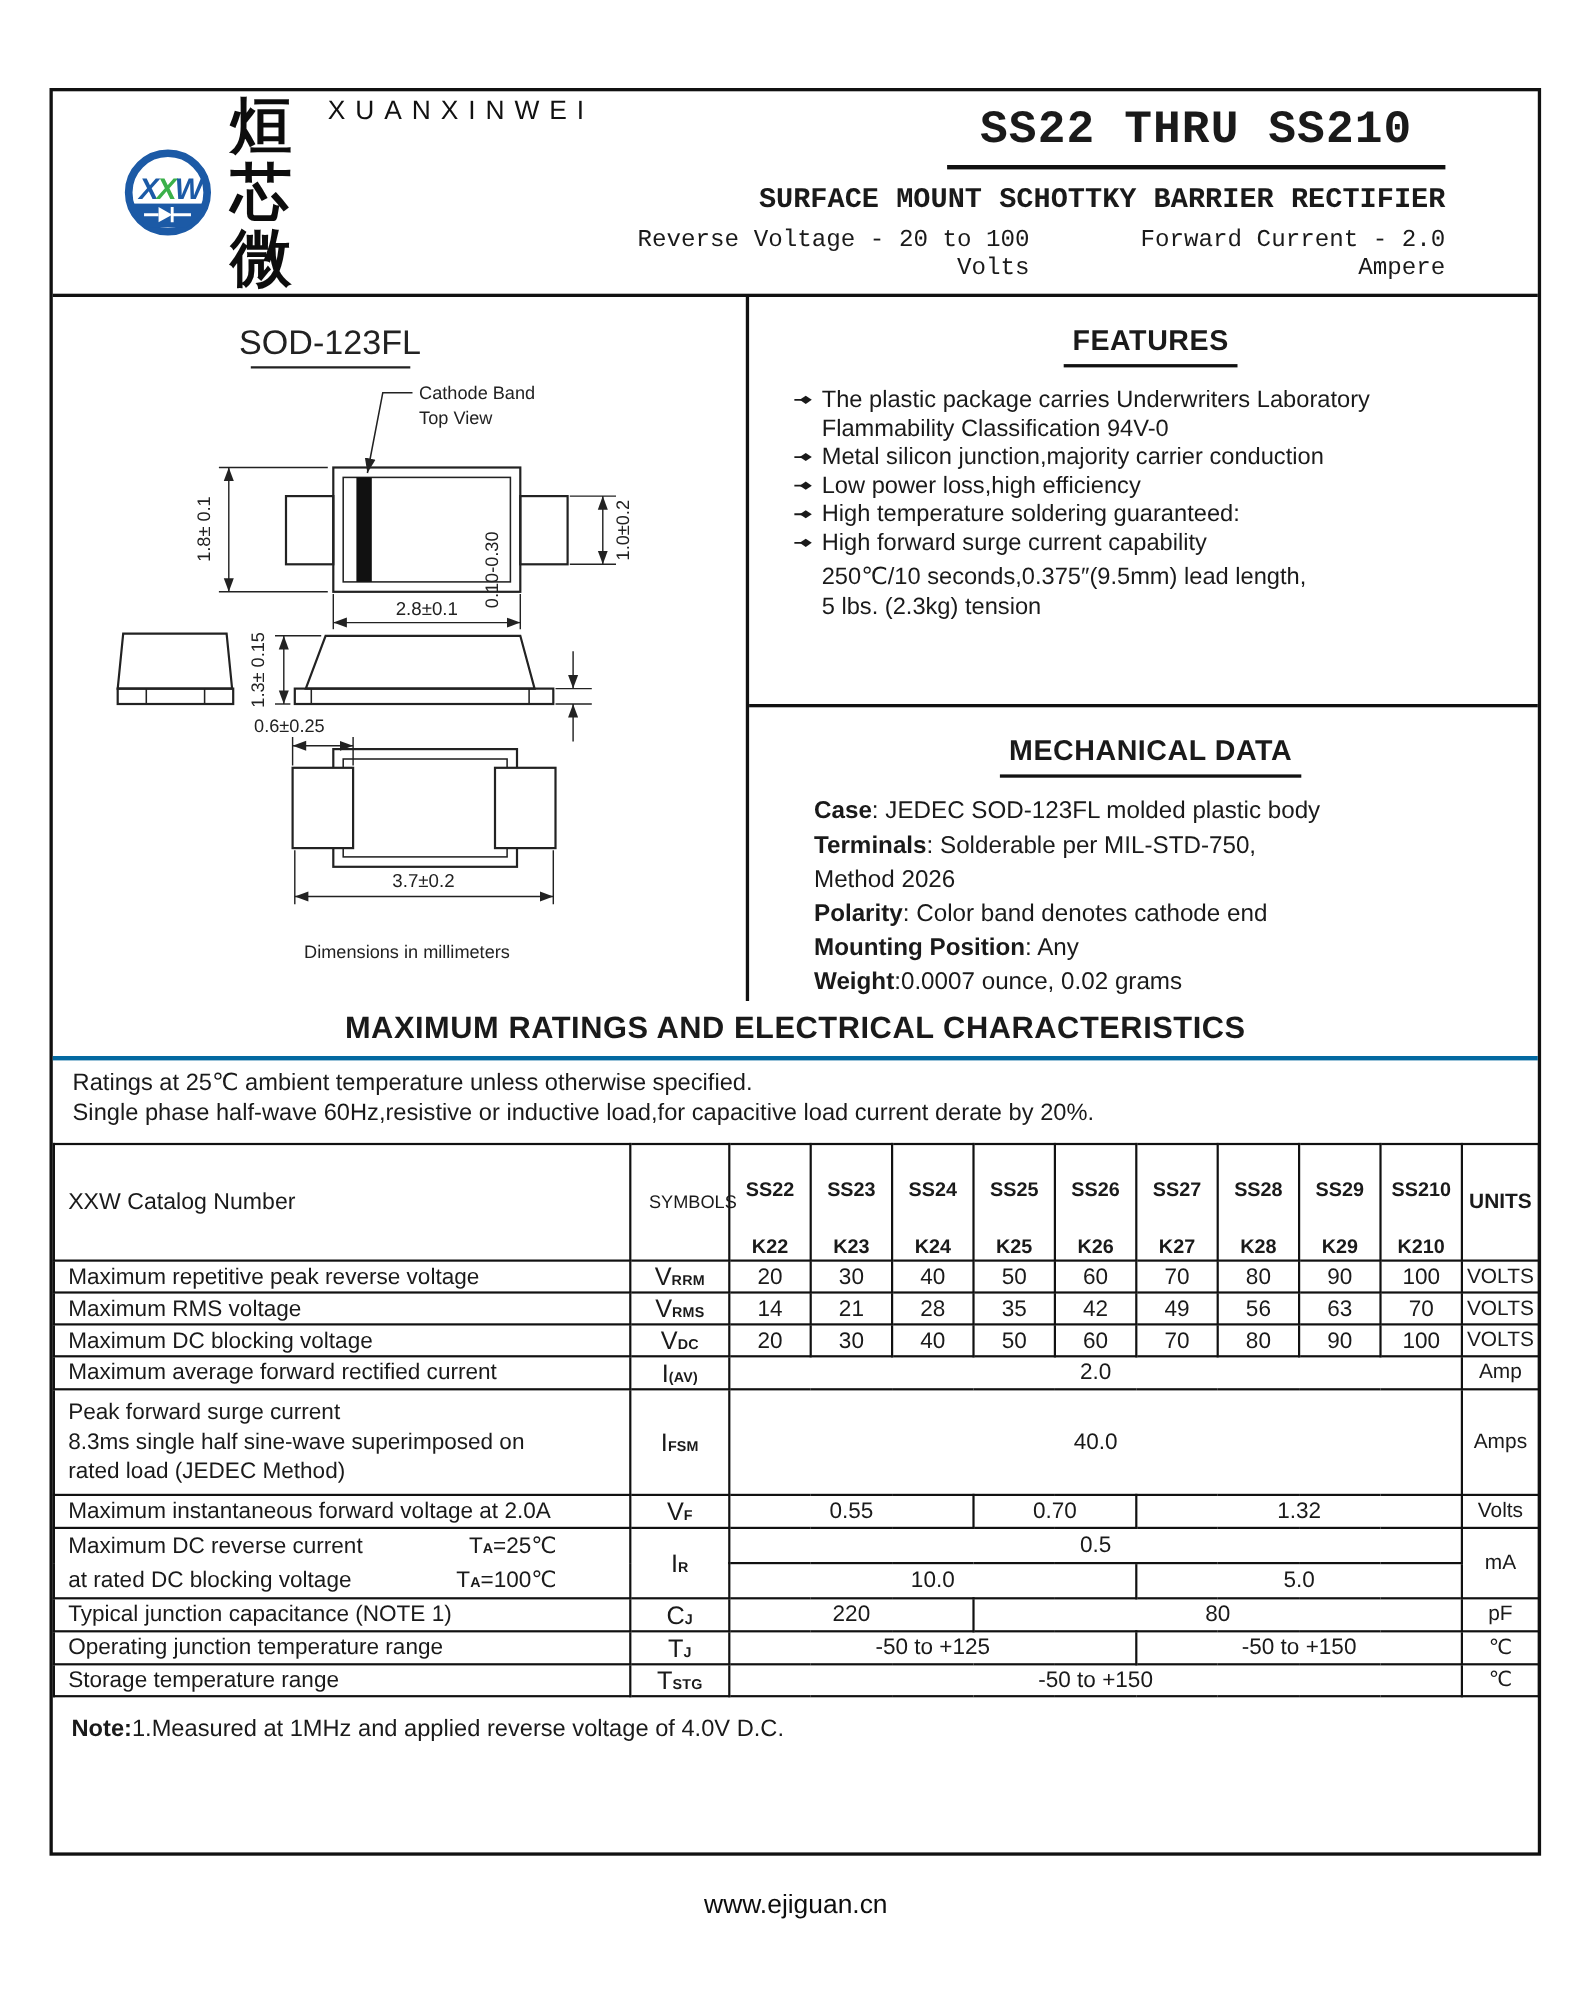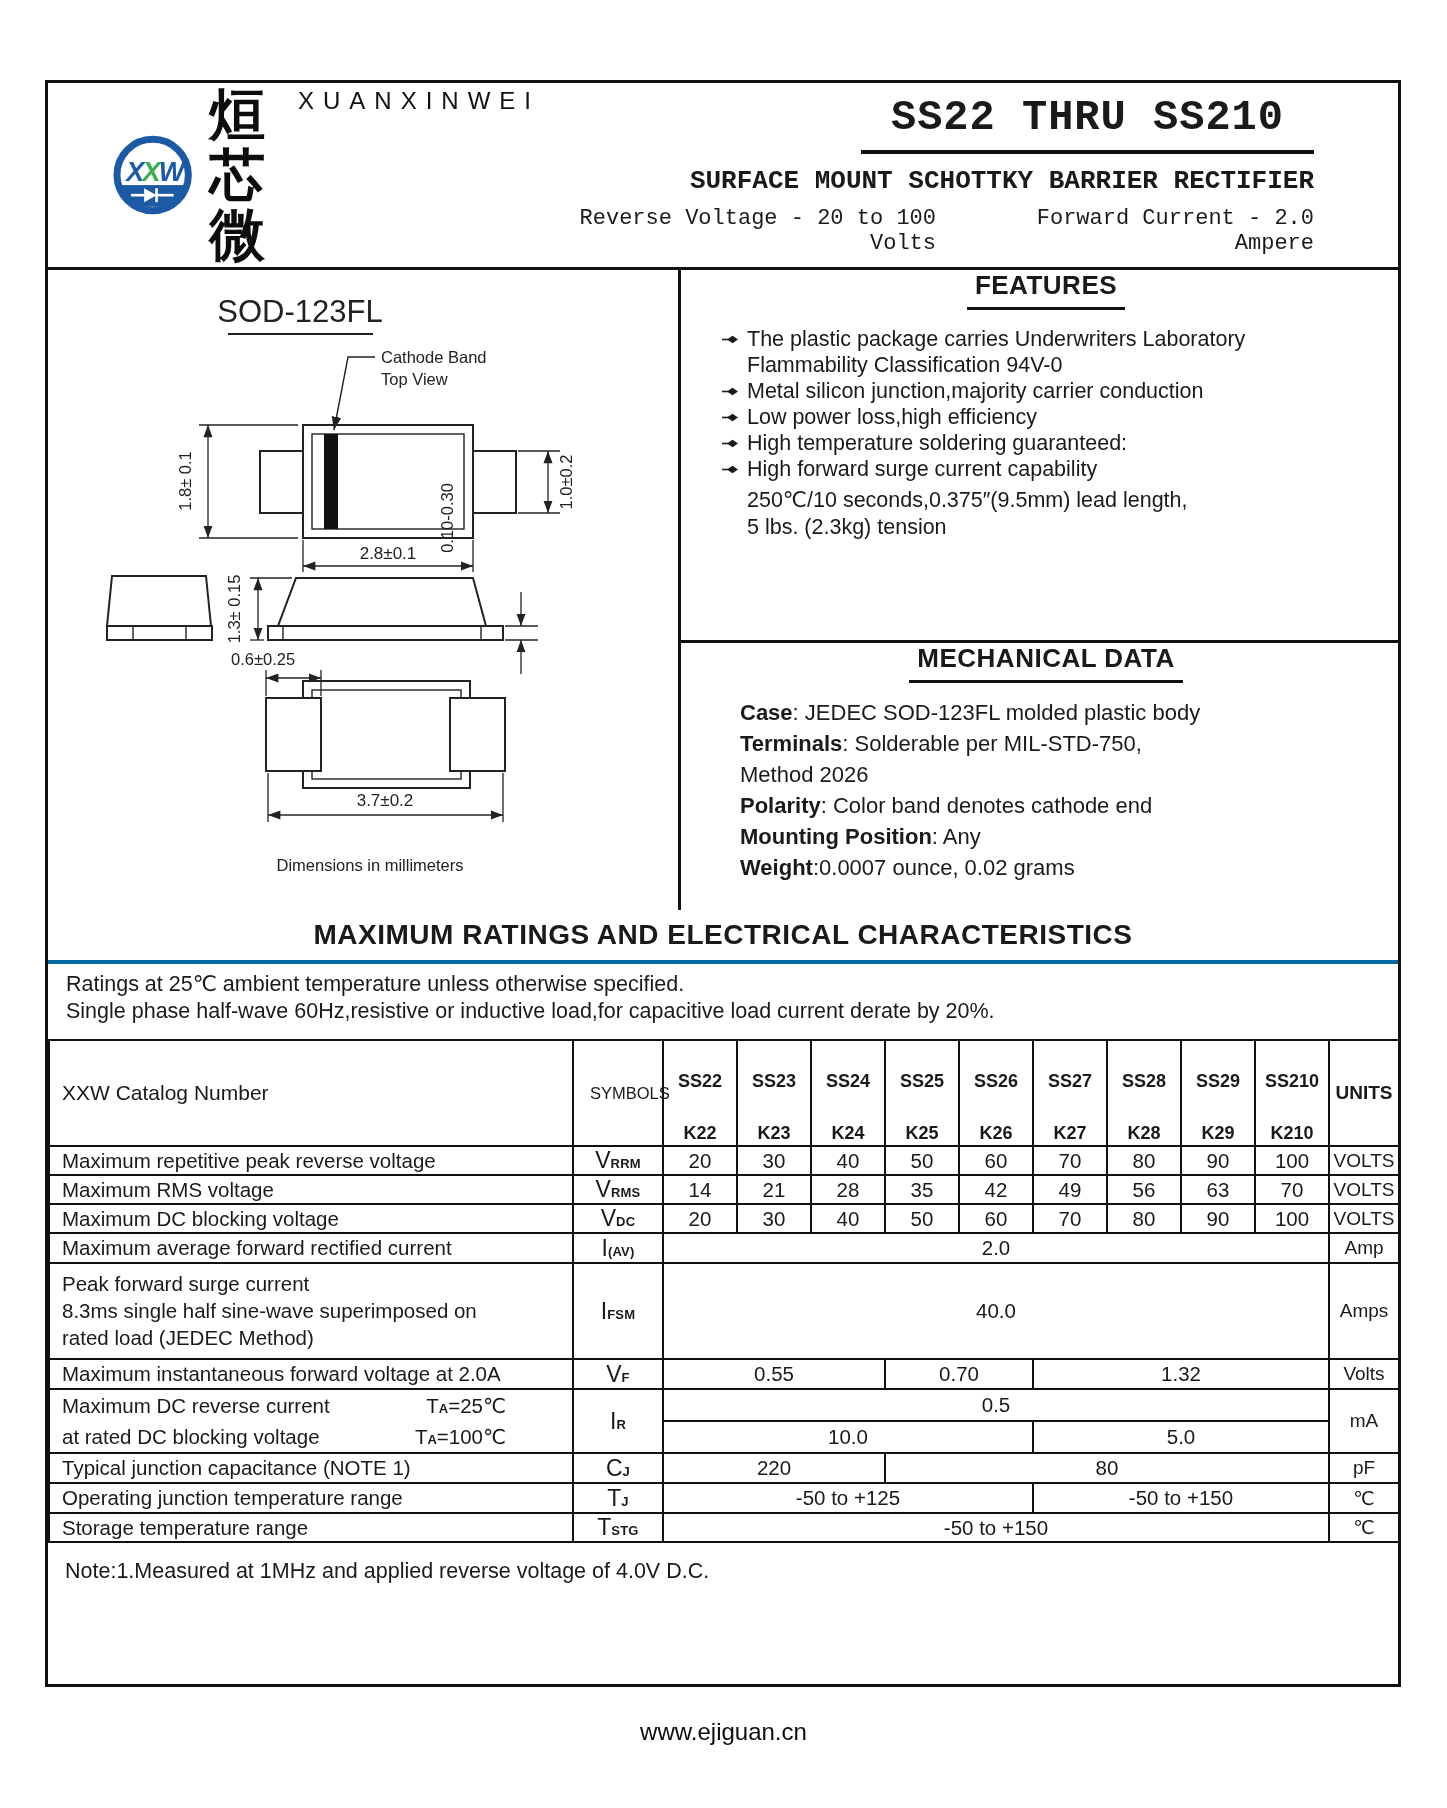--- a/index.html
+++ b/index.html
@@ -16,21 +16,21 @@
   .titleblk{flex:1;text-align:right;margin-right:84px;font-family:Liberation Mono, monospace;}
   .title{display:inline-block;font-size:42px;font-weight:bold;letter-spacing:1px;
          border-bottom:4px solid #111;padding:0 30px 8px 30px;}
   .subtitle{font-size:26px;font-weight:bold;margin-top:12px;}
   .rline{font-size:22px;margin-top:10px;display:flex;justify-content:center;gap:42px;}
   
   .mid{height:640px;display:flex;flex:none;}
   .leftcol{width:630px;flex:none;border-right:3px solid #111;position:relative;}
   .rightcol{flex:1;display:flex;flex-direction:column;}
   .features{height:370px;flex:none;border-bottom:3px solid #111;}
-  .sec-head{text-align:center;padding-left:13px;}
+  .sec-head{text-align:center;margin-top:24px;padding-left:13px;}
   .sec-head span{display:inline-block;font-size:26px;font-weight:bold;border-bottom:3px solid #111;
                  padding:0 8px 6px 8px;letter-spacing:0.5px;}
   .featlist{list-style:none;margin:16px 0 0 0;padding:0 24px 0 41px;}
   .feat{display:flex;align-items:flex-start;gap:8px;font-size:21.5px;line-height:26px;}
   .feat .bullet{flex:none;margin-top:8px;}
   .ftext{white-space:pre-line;}
   .fextra{font-size:21.5px;line-height:27px;margin-left:66px;padding-right:20px;}
   .fextra.first{margin-top:5px;}
   .mech{flex:1;}
   .mechrows{margin:14px 0 0 59px;font-size:22px;line-height:31px;}
@@ -50,21 +50,21 @@
   .tbl .unith{font-size:19px;}
   .tbl .unit{font-size:19px;}
   .sym .sm{font-size:23px;}
   .sym .sb{font-size:13px;font-weight:bold;letter-spacing:0.2px;}
   .ifsm-lbl{display:flex;flex-direction:column;justify-content:space-between;height:78px;padding:8px 0 8px 12px;text-align:left;}
   .ir-line{display:flex;align-items:center;height:31px;}
   .ir-line .cond{margin-left:auto;margin-right:66px;}
   .tsub{font-size:13px;font-weight:bold;}
   
   .notearea{flex:1;font-size:21.5px;padding:16px 0 0 17px;}
-  .notearea b{font-weight:normal;margin-top:36px;}
+  .notearea b{font-weight:bold;margin-top:36px;}
   .footer{position:absolute;left:0;right:0;top:1718px;text-align:center;font-size:24px;color:#0d0d0d;}
   
   .draw text{fill:#222;font-family:"Liberation Sans","DejaVu Sans",sans-serif;}
 </style>
 </head>
 <body>
 
 <div class="sheet">
   <div class="frame">
 

